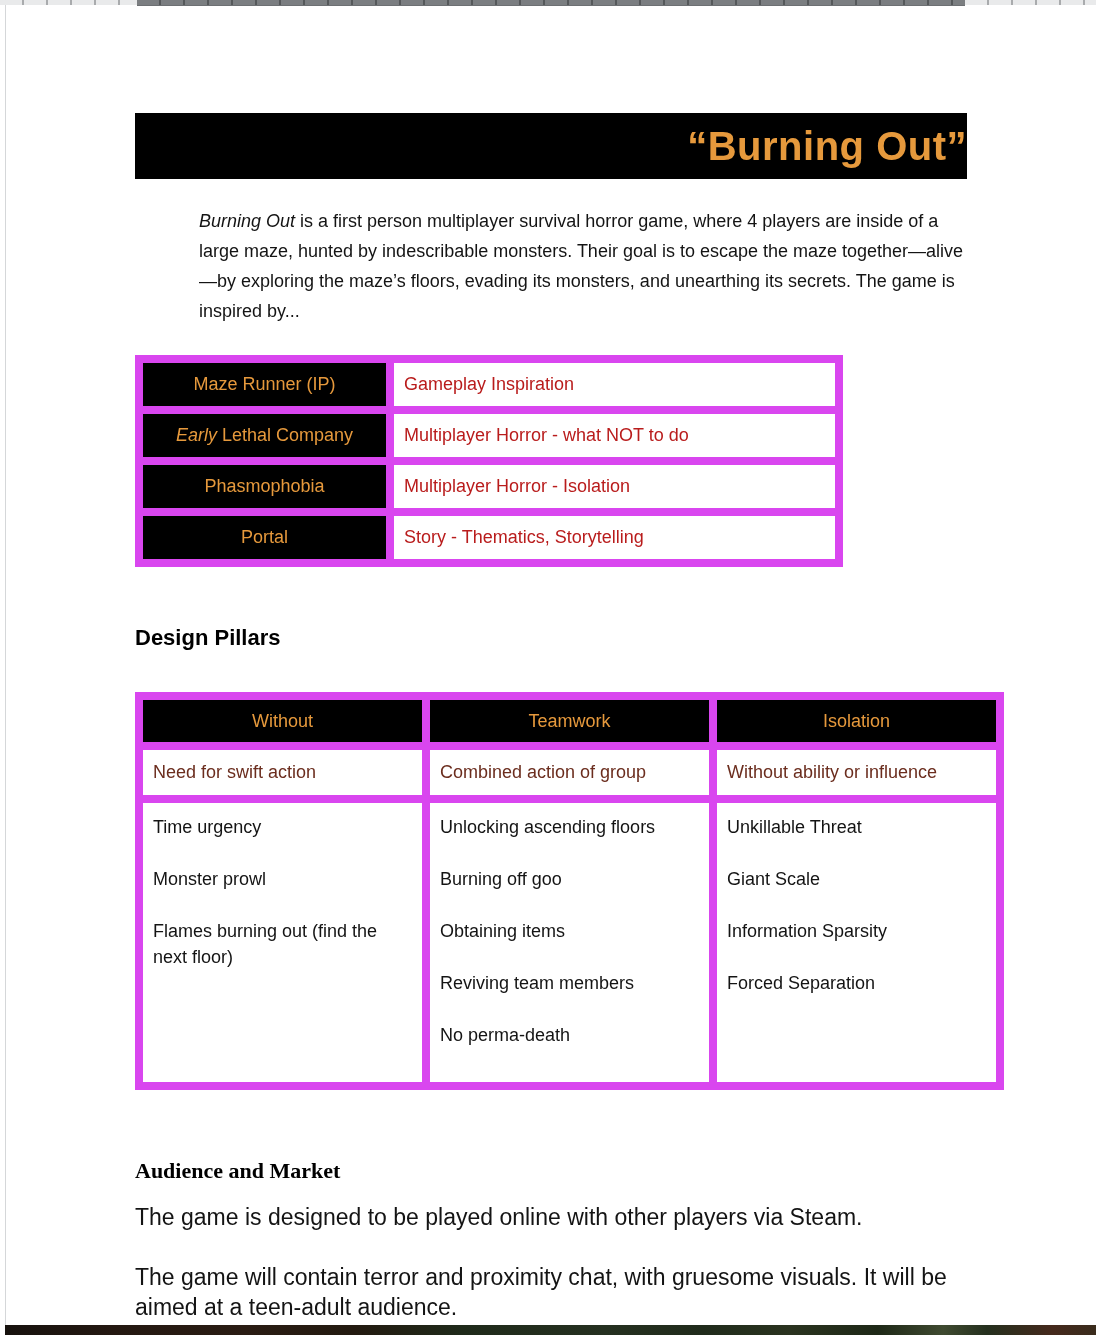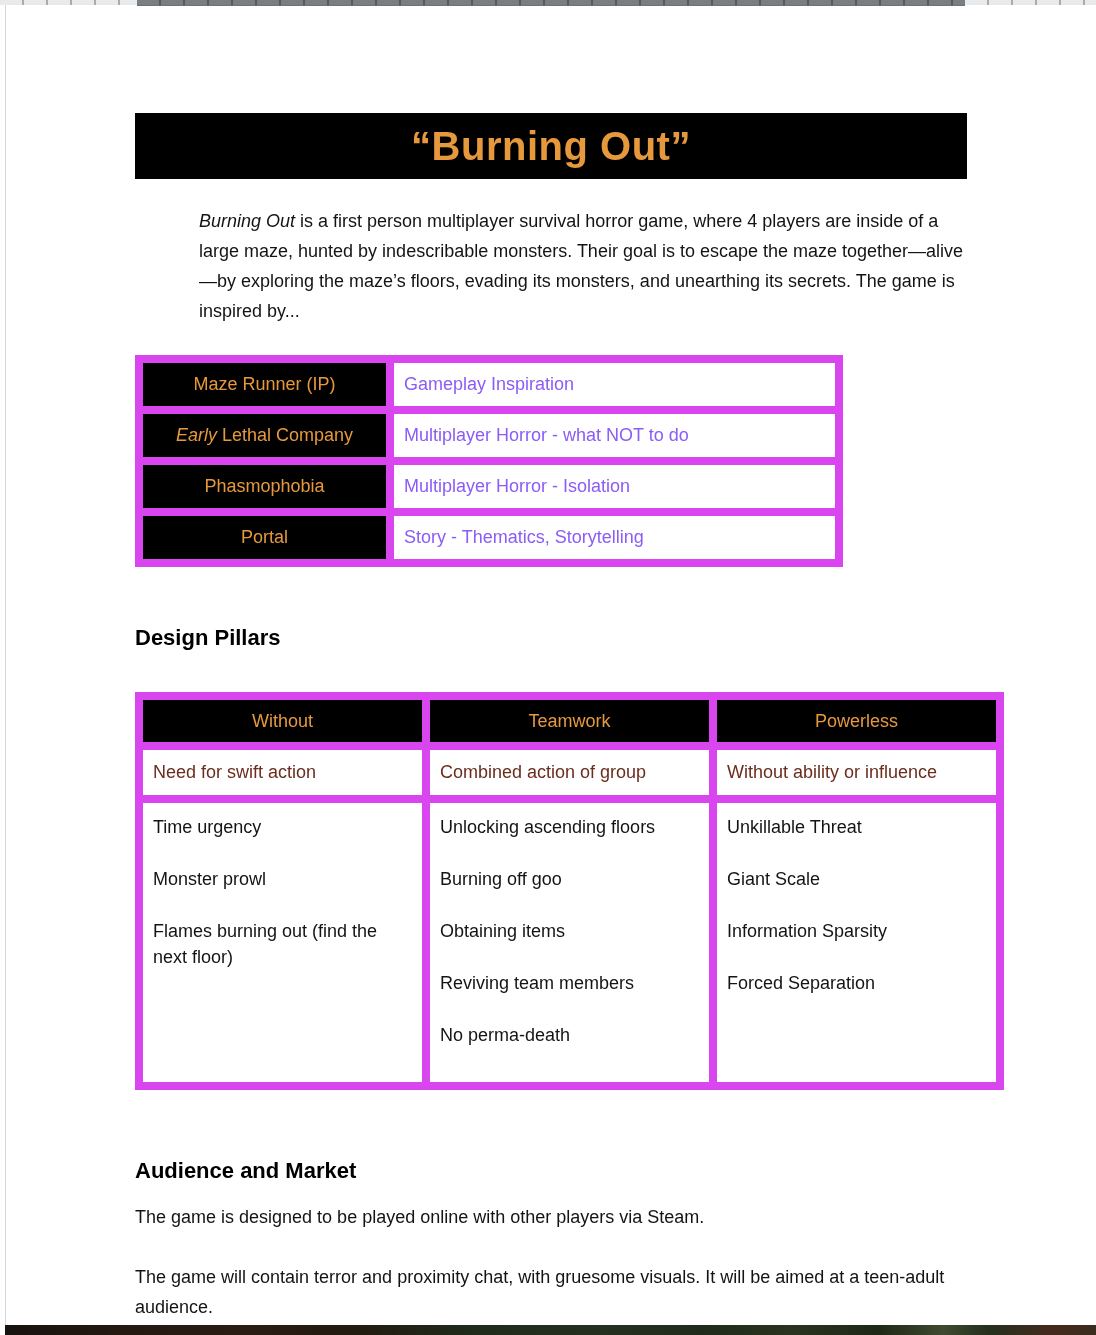--- a/index.html
+++ b/index.html
@@ -21,59 +21,59 @@
     left:137px;width:828px;
     background:repeating-linear-gradient(to right,#7b7e81 0 22px,#55585a 22px 24px);
     border-bottom:1px solid #6d7073;
   }
   
   .page-edge{position:absolute;left:5px;top:5px;width:1px;height:1320px;background:#d5d7d9;}
   
   .doc{position:absolute;left:135px;top:0;width:832px;}
   .title-bar{
     margin-top:113px;height:66px;background:#000000;
-    text-align:center;line-height:66px;
+    text-align:right;line-height:66px;
     font-size:40px;font-weight:600;letter-spacing:0.5px;
   }
   .intro{
     margin:27px 0 0 64px;width:766px;
     font-size:18px;line-height:30px;
   }
   table{border-collapse:collapse;table-layout:fixed;}
   td{border:8px solid #d946ef;font-size:18px;}
   
   .t-insp{margin-top:29px;width:708px;}
   .t-insp td{height:41px;}
   .t-insp .src{
     width:241px;background:#000000;text-align:center;
   }
-  .t-insp .note{padding-left:10px;color:#8b5cf6;}
+  .t-insp .note{padding-left:10px;color:#b91c1c;}
   
   .h2{
     font-size:22px;font-weight:bold;color:#000000;
     margin:0;line-height:38px;
   }
   .h2.pillars{margin-top:52px;}
-  .h2.audience{margin-top:62px;}
+  .h2.audience{margin-top:62px;font-family:Liberation Serif, serif;}
   
   .t-pillars{margin-top:35px;width:832px;}
   .t-pillars td{width:277px;}
   .t-pillars .hdr{
     height:40px;background:#000000;text-align:center;
   }
   .t-pillars .def{
     height:43px;padding-left:10px;
   }
   .t-pillars .body{
     vertical-align:top;padding:11px 10px 8px 10px;height:224px;border-radius:6px;
   }
   .t-pillars .body p{margin:0 0 26px 0;font-size:18px;line-height:26px;}
   .orange{color:#E6993C;}
   .maroon{color:#6B2D1E;}
-  .para{font-size:18px;line-height:30px;margin:0;}
+  .para{font-size:23px;line-height:30px;margin:0;}
   .para.p1{margin-top:12px;}
   .para.p2{margin-top:30px;width:832px;}
   
   .embedded-image{
     position:absolute;left:5px;top:1325px;width:1091px;height:10px;
     background:linear-gradient(90deg,
       #17120e 0%, #241811 10%, #2a1c13 22%, #231a10 32%,
       #1f2a1a 42%, #253020 55%, #202b1b 64%, #2a331f 72%,
       #1e2817 80%, #3f4a30 86%, #25301e 90%, #45291c 96%, #3a2c1d 100%);
   }
@@ -121,21 +121,21 @@
       </tbody>
     </table>
 
     <h2 class="h2 pillars">Design Pillars</h2>
 
     <table class="t-pillars">
       <tbody>
         <tr>
           <td class="hdr orange">Without</td>
           <td class="hdr orange">Teamwork</td>
-          <td class="hdr orange">Powerless</td>
+          <td class="hdr orange">Isolation</td>
         </tr>
         <tr>
           <td class="def maroon">Need for swift action</td>
           <td class="def maroon">Combined action of group</td>
           <td class="def maroon">Without ability or influence</td>
         </tr>
         <tr>
           <td class="body">
             <p>Time urgency</p>
             <p>Monster prowl</p>

